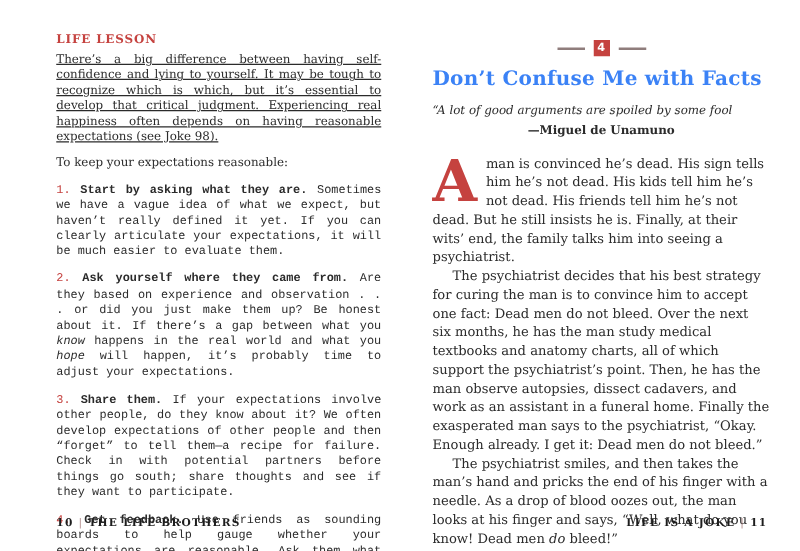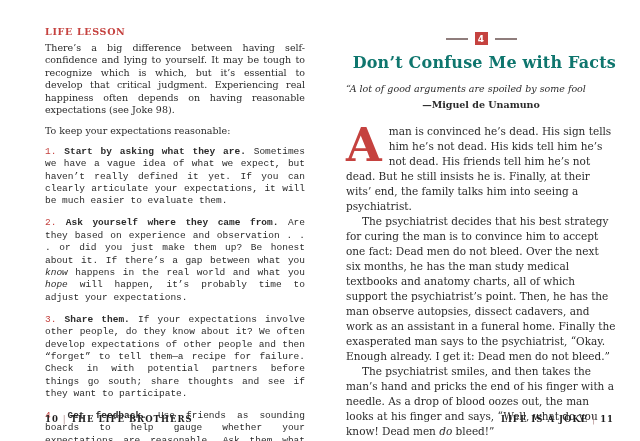--- a/index.html
+++ b/index.html
@@ -12,37 +12,37 @@
   .page{position:relative;width:320px;height:441px;box-sizing:border-box;}
   .page-left{padding:26px 15px 0 45px;}
   .page-right{padding:28px 24px 0 26px;}
   .it{font-style:italic;}
 
   
   .side-heading{
     color:#c5423f;font-weight:bold;font-size:9.5px;letter-spacing:.7px;
     margin:0 0 5px 0;
   }
-  .left-body{font-size:9.5px;line-height:12.4px;text-align:justify;margin:0 0 9px 0;}
+  .left-body{font-size:9.5px;line-height:12.4px;text-align:justify;margin:0 0 9px 0;text-decoration:underline;}
   .intro-line{font-size:9.5px;line-height:12.4px;margin:0;}
   .list-item{font-size:9.5px;line-height:12.4px;text-align:justify;margin-top:8px;font-family:Liberation Mono, monospace;}
   .item-num{color:#c5423f;}
   .item-lead{font-weight:bold;}
 
   
   .chapter-row{display:flex;align-items:center;justify-content:center;margin:4px 0 8px 0;}
   .chapter-dash{width:22px;height:2px;background:#8f7d7c;}
   .chapter-badge{
     width:13px;height:13px;margin:0 7px;background:#c5423f;color:#fff;
     display:flex;align-items:center;justify-content:center;
     font-family:"DejaVu Sans",sans-serif;font-size:9px;font-weight:bold;
   }
   .chapter-title{
-    color:#0f766e;font-weight:bold;font-size:16px;letter-spacing:.2px;
-    text-align:right;margin:0 0 10px 0;white-space:nowrap;
+    color:#3b82f6;font-weight:bold;font-size:16px;letter-spacing:.2px;
+    text-align:left;margin:0 0 10px 0;white-space:nowrap;
   }
   .epigraph{font-style:italic;font-size:9.5px;line-height:13.5px;margin:0;}
   .epigraph-attr{font-weight:bold;font-size:9.5px;line-height:13.5px;text-align:center;margin:2px 0 0 0;}
 
   .joke-body{margin-top:13px;font-size:10.5px;line-height:15px;}
   .joke-body p{margin:0;}
   .joke-body p + p{text-indent:16px;}
   .dropcap{
     float:left;color:#c5423f;font-weight:bold;
     font-size:46px;line-height:36px;padding:3px 7px 0 0;

